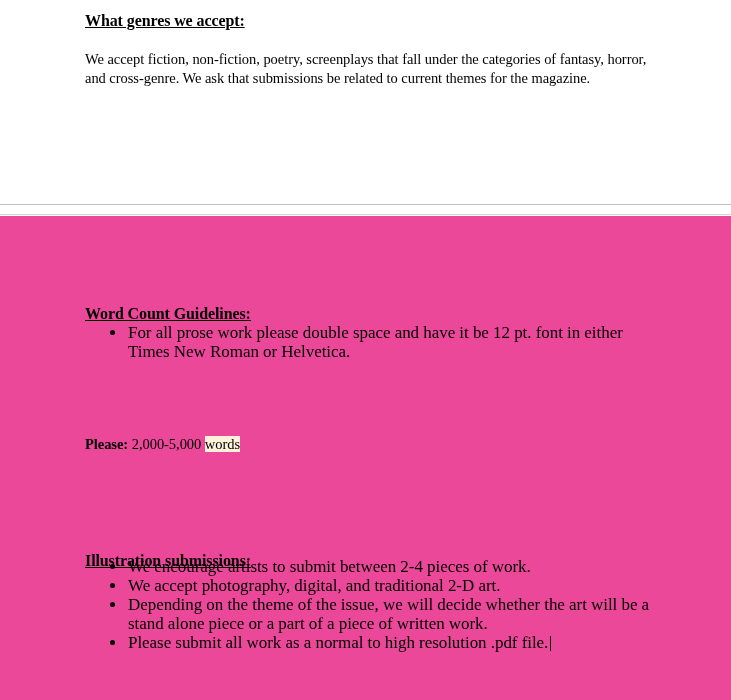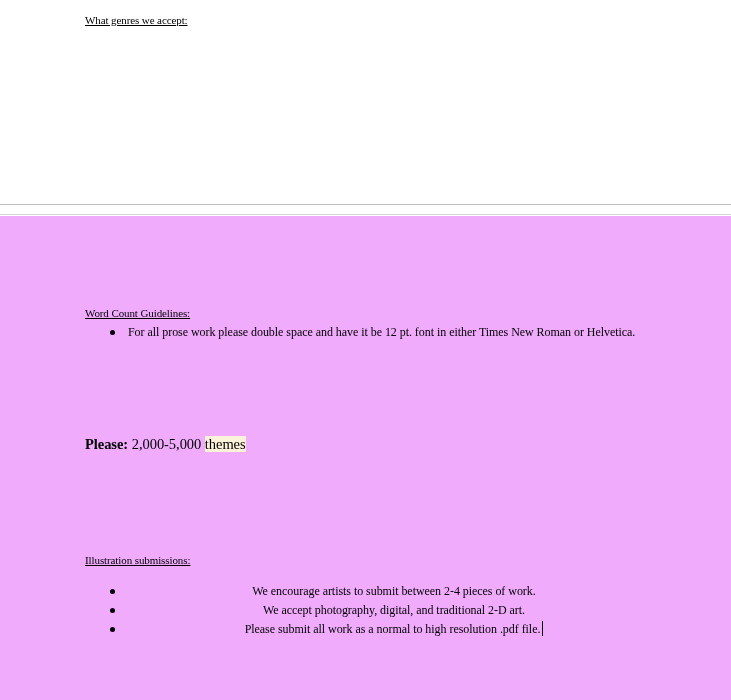--- a/index.html
+++ b/index.html
@@ -70,53 +70,53 @@
     background: #d4d4d4;
   }
 
   
   .page-bottom {
     position: absolute;
     left: 0;
     top: 216px;
     width: 731px;
     height: 484px;
-    background: #f0abfc;
+    background: #ec4899;
   }
 
   .content {
     position: absolute;
     left: 85px;
     width: 560px;
   }
 
   .heading {
-    font-weight: normal;
+    font-weight: bold;
     text-decoration: underline;
-    font-size: 11px;
+    font-size: 16px;
     line-height: 19px;
     letter-spacing: -0.1px;
     white-space: nowrap;
   }
 
   .para {
     font-size: 14.5px;
     line-height: 19px;
     letter-spacing: -0.05px;
   }
 
   ul.bullets {
     margin: 0;
     padding: 0;
     list-style: none;
   }
   ul.bullets > li {
     position: relative;
     padding-left: 43px;
-    font-size: 12px;
+    font-size: 17px;
     line-height: 19px;
     letter-spacing: -0.05px;
     margin: 0;
   }
   ul.bullets > li::before {
     content: "";
     position: absolute;
     left: 25px;
     top: 7px;
     width: 5px;
@@ -150,63 +150,65 @@
   
   #genres-heading  { top: 11px;  }
   #genres-para     { top: 50px;  width: 565px; }
 
   #wordcount-heading { top: 88px; }
   #wordcount-list    { top: 107px; width: 575px; }
 
   #counts-block      { top: 219px; }
 
   #illustration-heading { top: 335px; }
-  #illustration-list    { top: 366px; width: 575px; text-align: center; }
+  #illustration-list    { top: 341px; width: 575px; }
 </style>
 </head>
 <body>
 
 <div class="page">
 
   <section class="page-top">
 
     <div class="content heading" id="genres-heading">What genres we accept:</div>
 
+    <div class="content para" id="genres-para">We accept fiction, non-fiction, poetry, screenplays that fall under the categories of fantasy, horror, and cross-genre. We ask that submissions be related to current themes for the magazine.</div>
 
   </section>
 
   <div class="page-break">
     <div class="rule-top"></div>
     <div class="gap"></div>
     <div class="rule-bottom"></div>
   </div>
 
   <section class="page-bottom">
 
     <div class="content heading" id="wordcount-heading">Word Count Guidelines:</div>
 
     <ul class="content bullets" id="wordcount-list">
       <li>For all prose work please double space and have it be 12 pt. font in either Times New Roman or Helvetica.</li>
     </ul>
 
     <div class="content deflist" id="counts-block">
 
       <div>
-        <span class="term">Please:</span><span> 2,000-5,000 </span><span class="hl">themes</span>
+        <span class="term">Please:</span><span> 2,000-5,000 </span><span class="hl">words</span>
       </div>
 
 
 
 
 
     </div>
 
     <div class="content heading" id="illustration-heading">Illustration submissions:</div>
 
     <ul class="content bullets" id="illustration-list">
       <li><span>We encourage artists to submit between 2-4 pieces of work.</span></li>
       <li><span>We accept photography, digital, and traditional 2-D art.</span></li>
+      <li><span>Depending on the theme of the issue, we will decide whether the art will be a stand alone piece or a part of a piece of written work.</span></li>
       <li><span>Please submit all work as a normal to high resolution .pdf file.</span><span class="caret"></span></li>
     </ul>
 
   </section>
 
 </div>
 
 </body></html>

